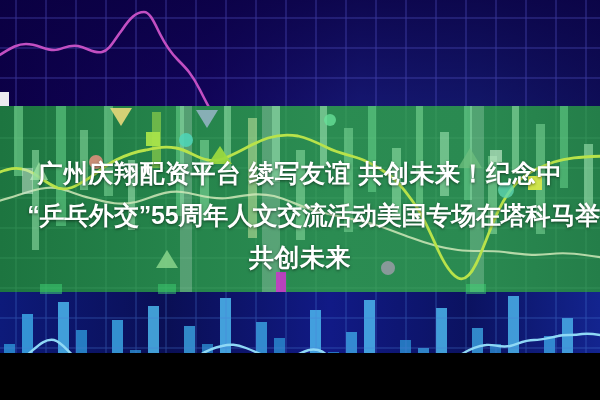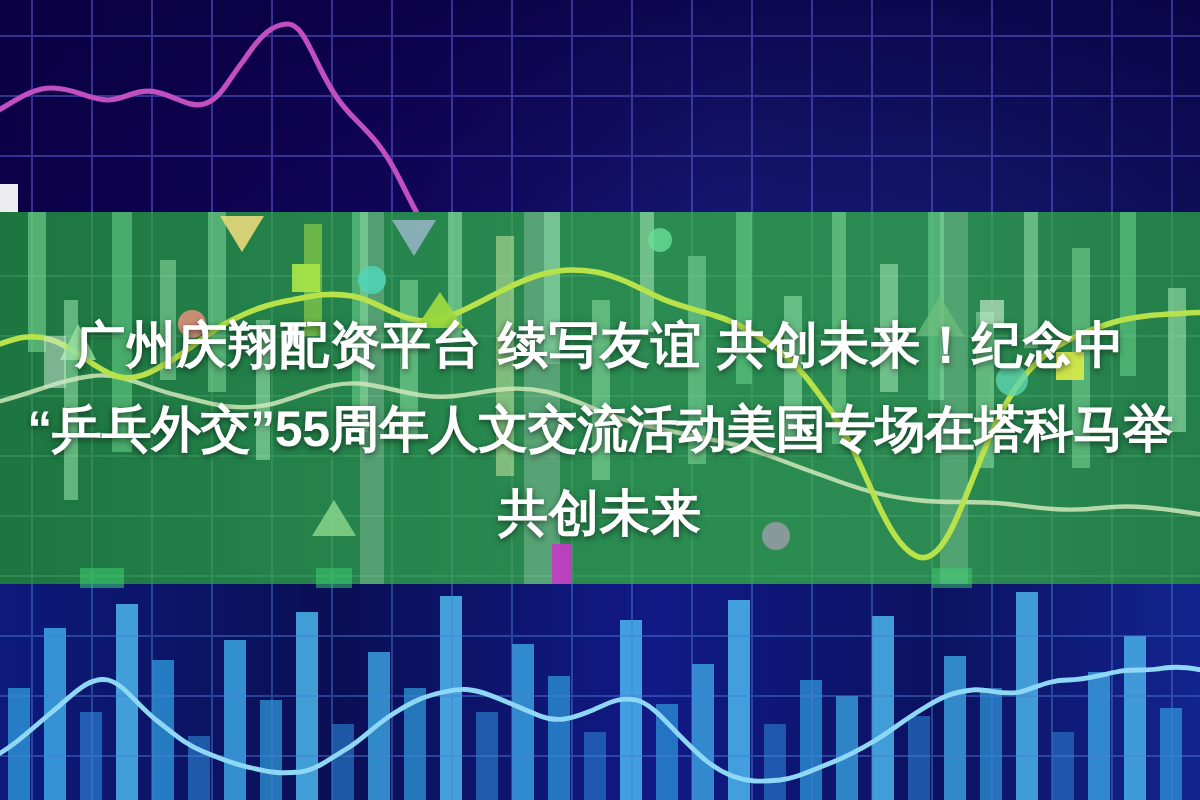--- a/index.html
+++ b/index.html
@@ -4,21 +4,21 @@
 <title>Financial Banner</title>
 <style>
   html, body {
     margin: 0;
     padding: 0;
     background: #000;
   }
   #stage {
     position: relative;
     width: 600px;
-    height: 400px;
+    height: 353px;
     overflow: hidden;
     font-family: "Liberation Sans", "DejaVu Sans", sans-serif;
     background: #10005a;
   }
   #bg-svg {
     position: absolute;
     left: 0; top: 0;
     width: 600px;
     height: 400px;
     display: block;
@@ -37,20 +37,21 @@
     white-space: nowrap;
     text-shadow: 0 1px 3px rgba(0,0,0,0.55);
     z-index: 5;
     pointer-events: none;
   }
   #headline .hl-line {
     display: block;
   }
   #headline .hl-line.l2 {
     letter-spacing: -0.2px;
+    text-align: right;
   }
 </style>
 </head>
 <body>
 
 <div id="stage">
 
   <svg id="bg-svg" viewBox="0 0 600 400" preserveAspectRatio="none" xmlns="http://www.w3.org/2000/svg">
 
     <defs>

